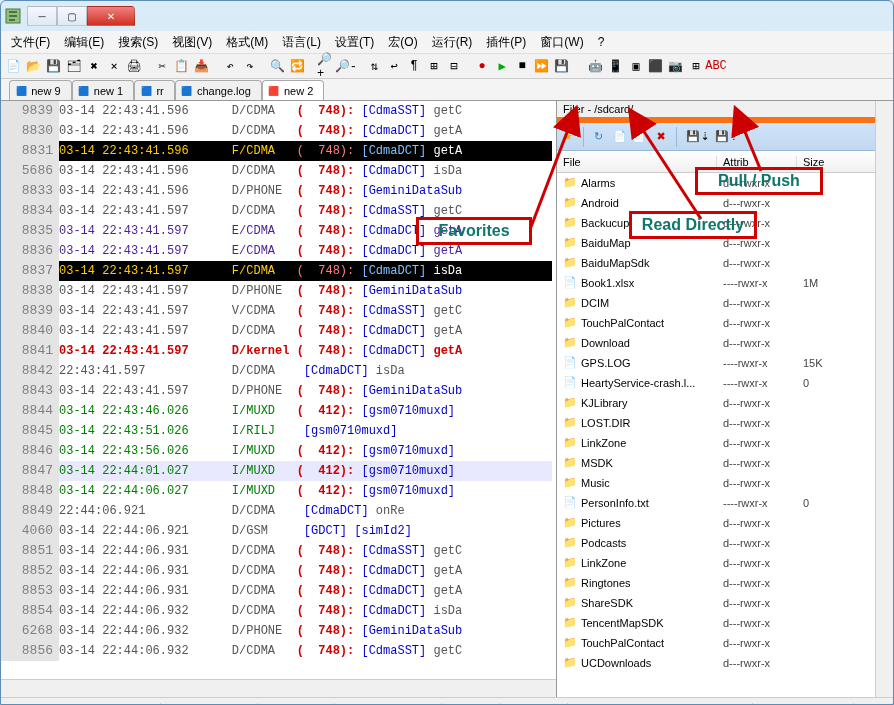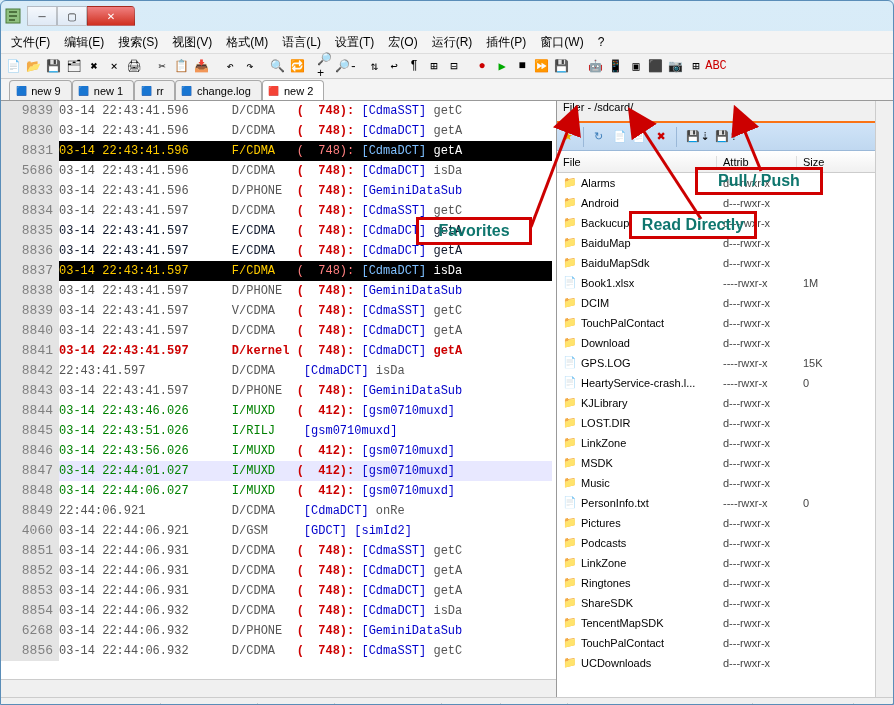--- a/index.html
+++ b/index.html
@@ -108,43 +108,43 @@
   position: absolute;
   left: 58px; top: 0; right: 4px;
   font-size: 12px;
   line-height: 20px;
   white-space: pre;
 }
 .line { height: 20px; overflow: hidden; }
 .line.hl { background: #000; color: #fff; }
 .line.curs { background: #e8e8ff; }
 .d-gray { color: #555; }
-.d-red { color: #0f172a; }
+.d-red { color: #4c1d95; }
 .d-green { color: #008000; }
 .br-red { color: #c00; font-weight: bold; }
 .br-blue { color: #0000cc; }
 .hscroll {
   position: absolute; bottom: 0; left: 0; right: 0;
   height: 18px; background: #f0f0f0;
   border-top: 1px solid #ccc;
 }
 .filer {
   flex: 1;
   background: #fff;
   border-left: 1px solid #999;
   position: relative;
   font-family: Tahoma, sans-serif;
   font-size: 11px;
 }
 .filer-title {
   height: 22px;
   background: #f0f0f0;
-  border-bottom: 2px solid #f97316;
-  display: flex;
-  align-items: flex-start;
+  border-bottom: 6px solid #f97316;
+  display: flex;
+  align-items: center;
   padding: 0 6px;
   justify-content: space-between;
 }
 .filer-close { font-size: 11px; color: #666; }
 .filer-tb {
   height: 28px;
   background: linear-gradient(to bottom,#d0e4f8,#c0d8f0);
   border-bottom: 1px solid #9ab8d8;
   display: flex;
   align-items: center;

